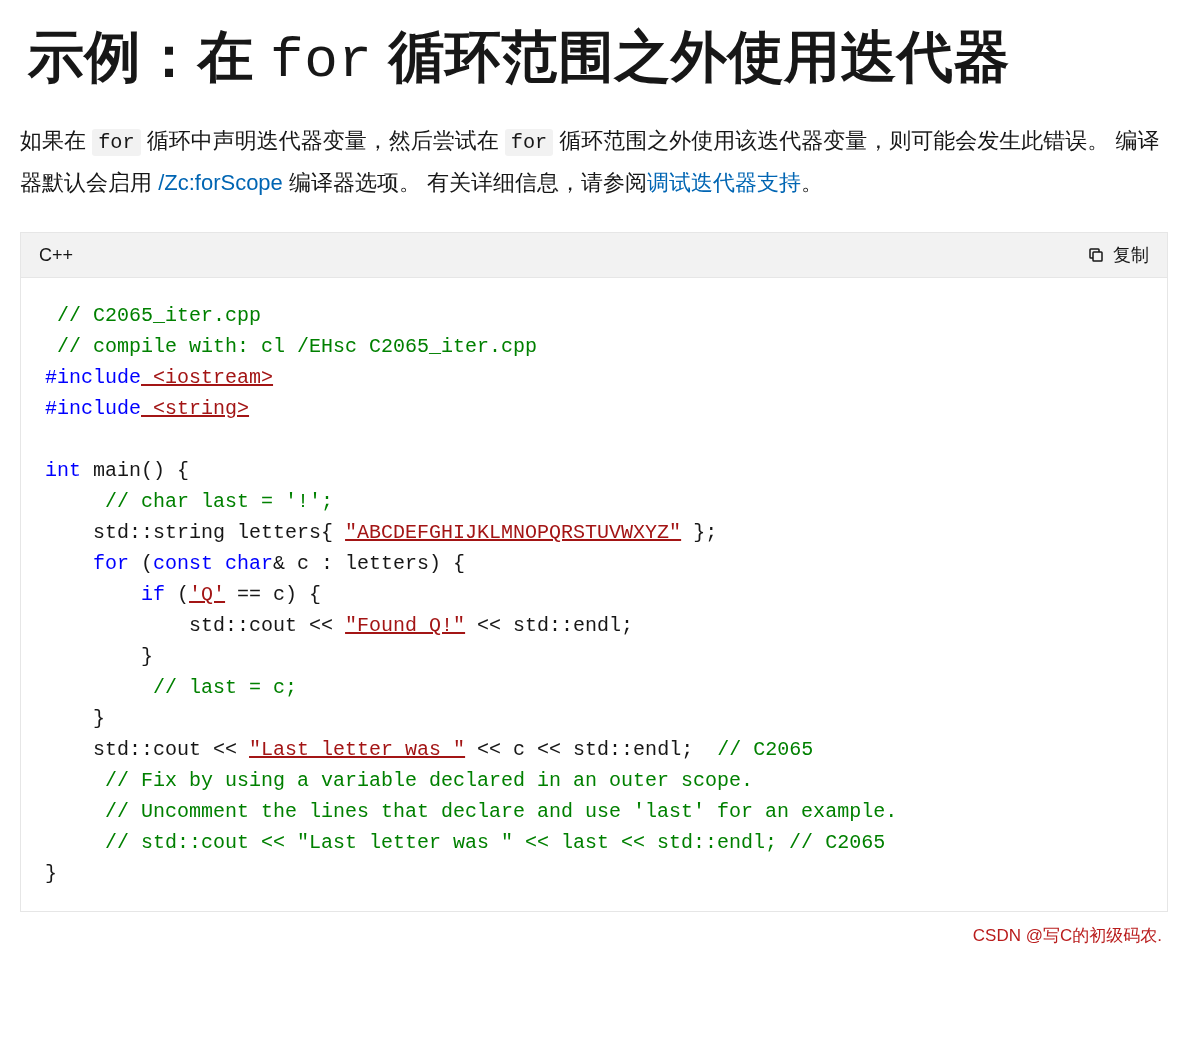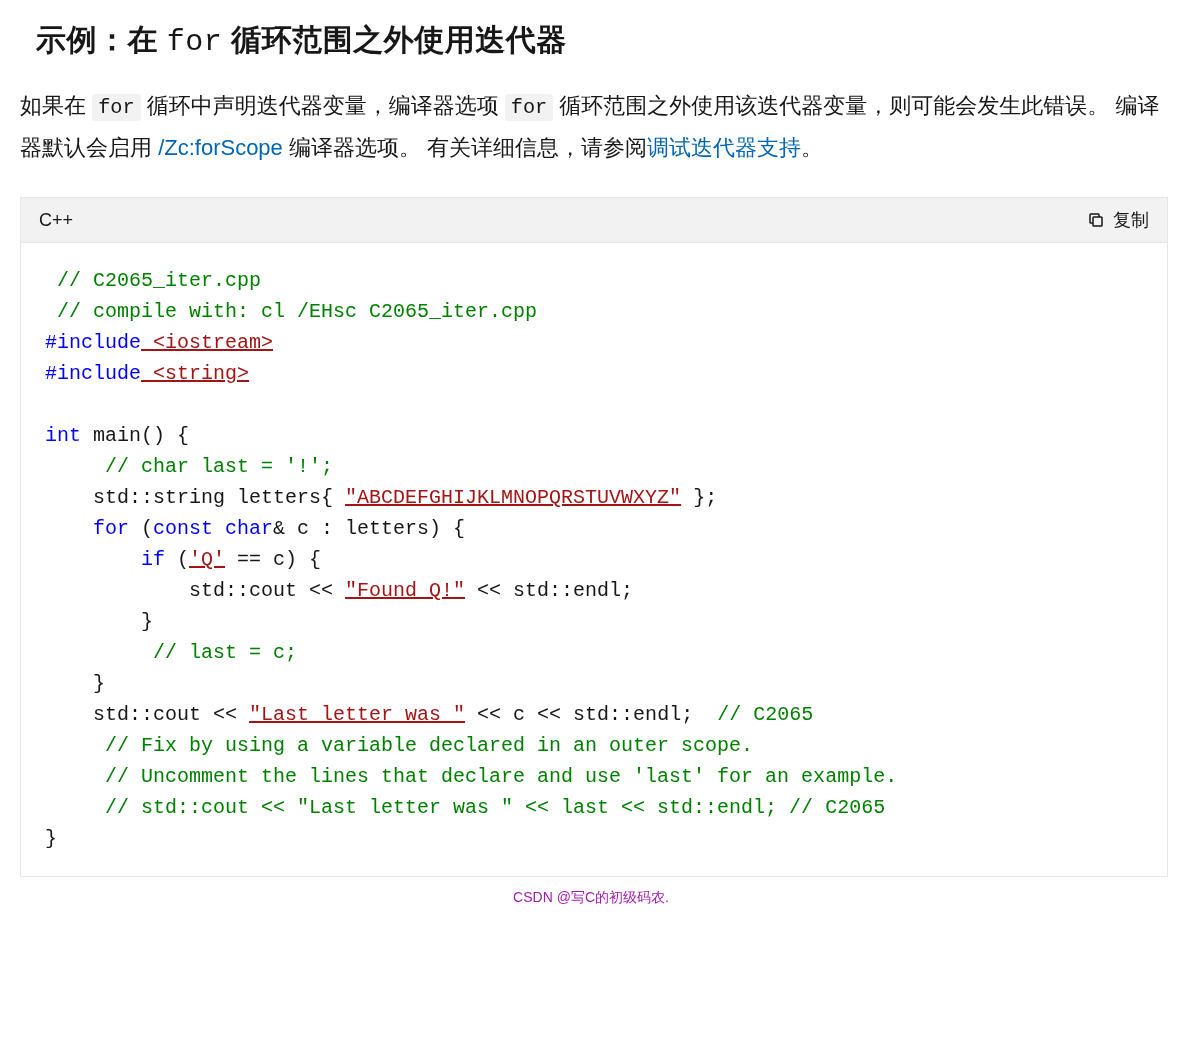--- a/index.html
+++ b/index.html
@@ -4,23 +4,23 @@
 <style>
   body {
     margin: 0;
     padding: 20px 20px 10px 20px;
     font-family: "Segoe UI", "Microsoft YaHei", "PingFang SC", sans-serif;
     color: #171717;
     background: #fff;
     width: 1148px;
   }
   h1 {
-    font-size: 30px;
+    font-size: 56px;
     font-weight: 700;
-    margin: 0 0 24px 16px;
+    margin: 0 0 24px 8px;
     letter-spacing: 0.5px;
   }
   h1 .code {
     font-family: Consolas, "Courier New", monospace;
     font-weight: 400;
   }
   p.desc {
     font-size: 22px;
     line-height: 1.9;
     margin: 0 0 28px 0;
@@ -68,35 +68,35 @@
     font-size: 20px;
     line-height: 1.55;
     white-space: pre;
     overflow-x: auto;
   }
   .c-comment { color: #008000; margin-left: 12px; }
   .c-keyword { color: #0000ff; }
   .c-string  { color: #a31515; text-decoration: underline; }
   .c-pp      { color: #0000ff; text-align: right; }
   .watermark {
-    text-align: center;
-    color: #a21caf;
-    font-size: 14px;
+    text-align: right;
+    color: #b91c1c;
+    font-size: 17px;
     padding-right: 6px;
   }
 </style>
 </head>
 <body>
 
 <h1>
   <span>示例：在 </span><span class="code">for</span><span> 循环范围之外使用迭代器</span>
 </h1>
 
 <p class="desc">
-  <span>如果在 </span><code class="inline">for</code><span> 循环中声明迭代器变量，编译器选项 </span><code class="inline">for</code><span> 循环范围之外使用该迭代器变量，则可能会发生此错误。 编译器默认会启用 </span><a class="link">/Zc:forScope</a><span> 编译器选项。 有关详细信息，请参阅</span><a class="link">调试迭代器支持</a><span>。</span>
+  <span>如果在 </span><code class="inline">for</code><span> 循环中声明迭代器变量，然后尝试在 </span><code class="inline">for</code><span> 循环范围之外使用该迭代器变量，则可能会发生此错误。 编译器默认会启用 </span><a class="link">/Zc:forScope</a><span> 编译器选项。 有关详细信息，请参阅</span><a class="link">调试迭代器支持</a><span>。</span>
 </p>
 
 <div class="code-block">
   <div class="code-header">
     <span>C++</span>
     <span class="copy-btn">
       <svg viewBox="0 0 24 24" fill="none" stroke="#171717" stroke-width="2">
         <rect x="8" y="8" width="12" height="12" rx="1"></rect>
         <path d="M16 8V5a1 1 0 0 0-1-1H5a1 1 0 0 0-1 1v10a1 1 0 0 0 1 1h3"></path>
       </svg>

